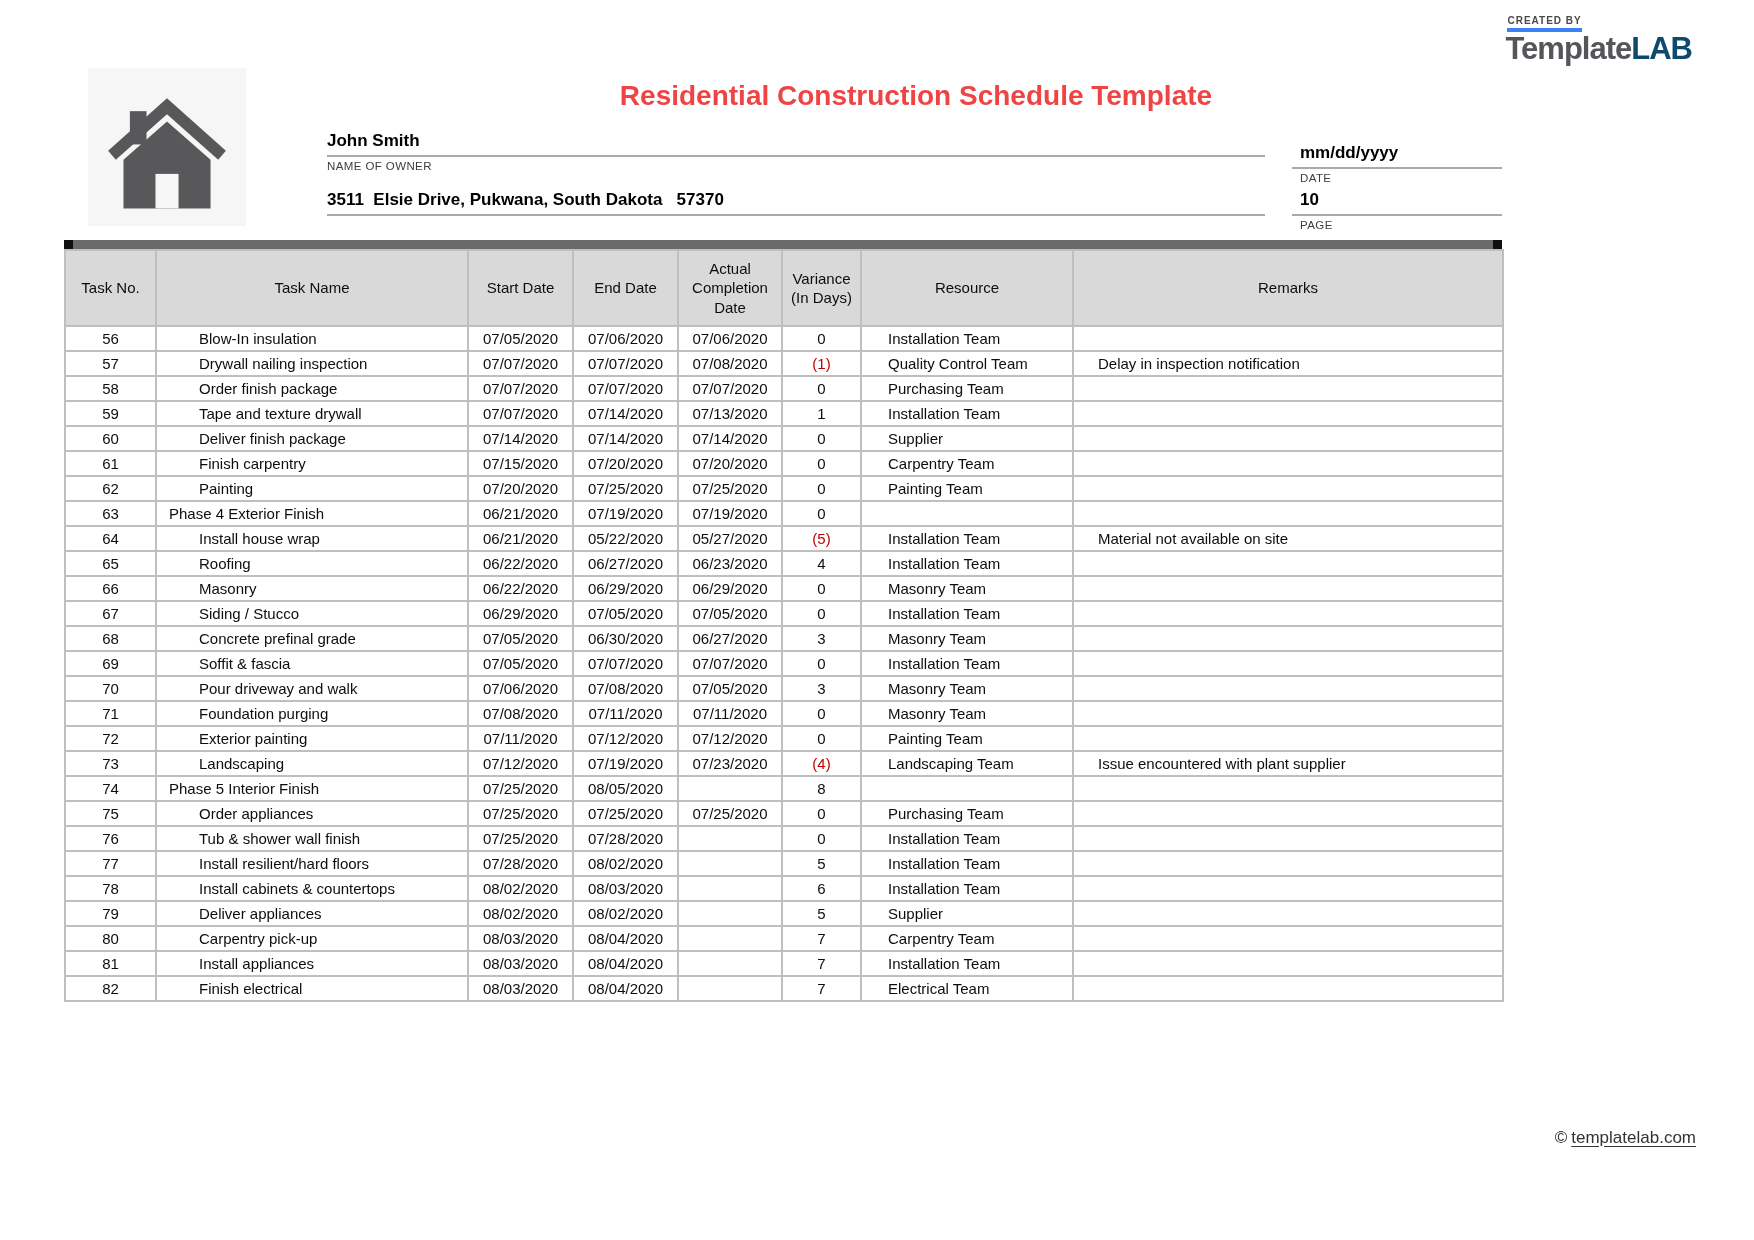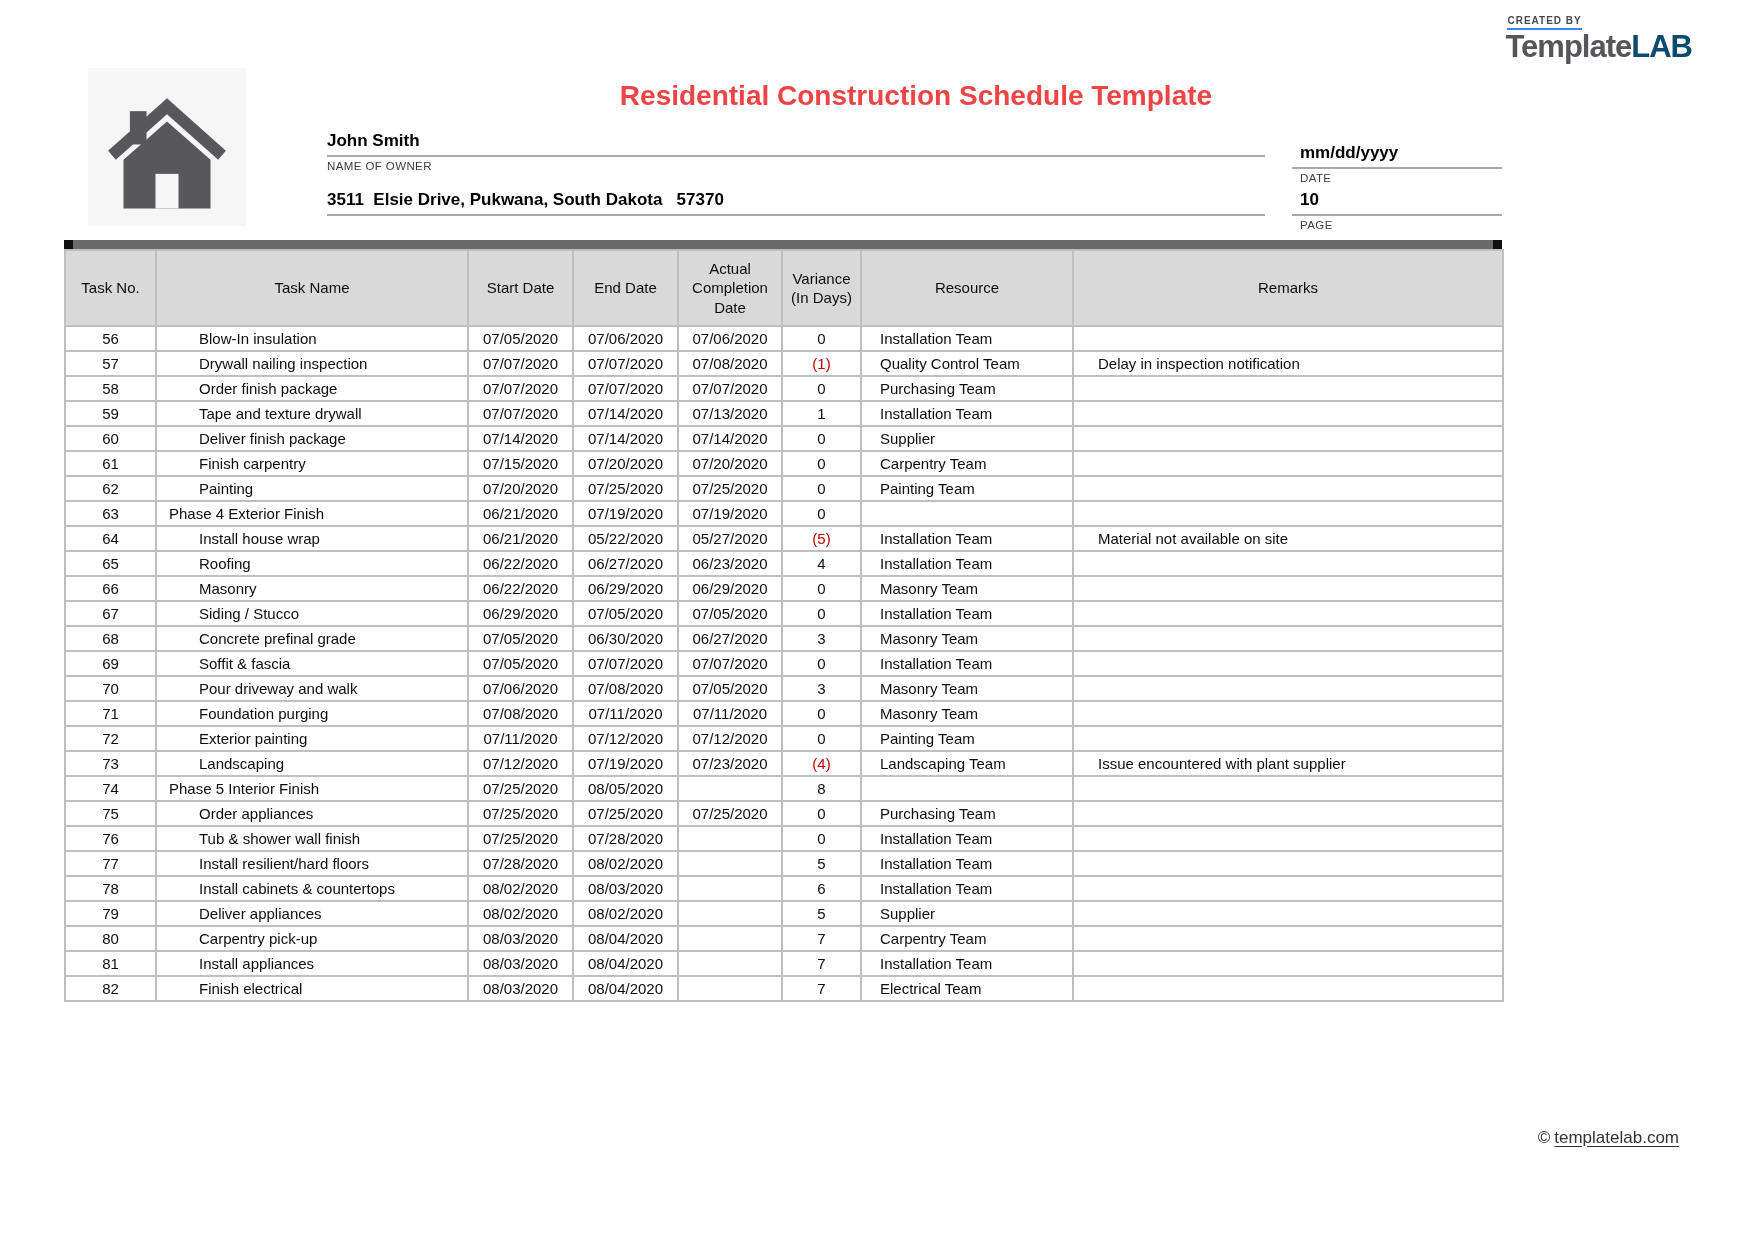--- a/index.html
+++ b/index.html
@@ -6,21 +6,21 @@
   html,body { background:#ffffff; }
   body {
     width:1754px; height:1240px; position:relative;
     font-family:"Liberation Sans", sans-serif; color:#141414; overflow:hidden;
   }
 
   
   .logo { position:absolute; top:10px; right:62px; text-align:left; }
   .logo .created-by {
     font-size:10px; font-weight:bold; letter-spacing:1px; color:#4a4a4a;
-    border-bottom:2px solid #3b82f6; display:inline-block; padding-bottom:2px; margin-left:2px;
+    border-bottom:4px solid #3b82f6; display:inline-block; padding-bottom:2px; margin-left:2px;
   }
   .logo .brand { font-size:31px; font-weight:bold; line-height:1; margin-top:1px; }
   .logo .brand-gray { color:#55565a; letter-spacing:-1px; }
   .logo .brand-red  { color:#0c4a6e; letter-spacing:-1px; }
 
   
   .house-box {
     position:absolute; left:88px; top:68px; width:158px; height:158px;
     background:#f6f6f6; display:flex; align-items:center; justify-content:center;
   }
@@ -65,25 +65,25 @@
   }
   th .squeeze-a { display:inline-block; width:88px; }
   th .squeeze-v { display:inline-block; width:62px; }
   table.schedule tbody td { background:#ffffff; height:25px; vertical-align:middle; }
   td.c-no   { text-align:center; }
   td.c-name { text-align:left; padding-left:42px; }
   td.c-name.phase { padding-left:12px; }
   td.c-date { text-align:center; }
   td.c-var  { text-align:center; }
   td.c-var.neg { color:#c00000; }
-  td.c-res  { text-align:left; padding-left:18px;border-radius:9px; }
+  td.c-res  { text-align:left; padding-left:26px;border-radius:9px; }
   td.c-rem  { text-align:left; padding-left:24px; }
 
   
-  .footer { position:absolute; top:1128px; right:75px; font-size:17px; color:#333; }
+  .footer { position:absolute; top:1128px; right:58px; font-size:17px; color:#333; }
   .footer a { color:#333; text-decoration:underline; text-underline-offset:3px; cursor:pointer; }
   .footer .copy { text-decoration:none; margin-right:4px; }
 </style>
 </head>
 <body>
 
 <div class="logo">
   <span class="created-by">CREATED BY</span>
   <div class="brand"><span class="brand-gray">Template</span><span class="brand-red">LAB</span></div>
 </div>

